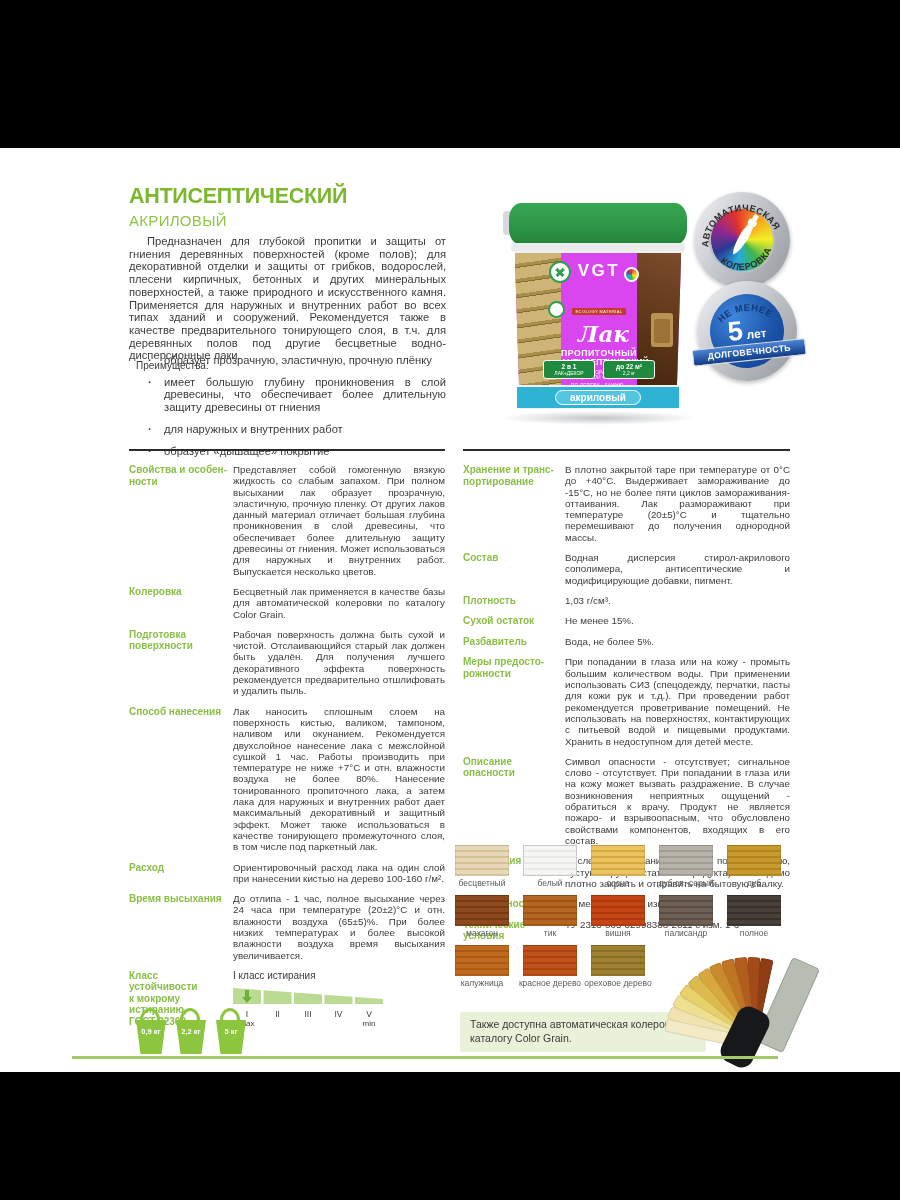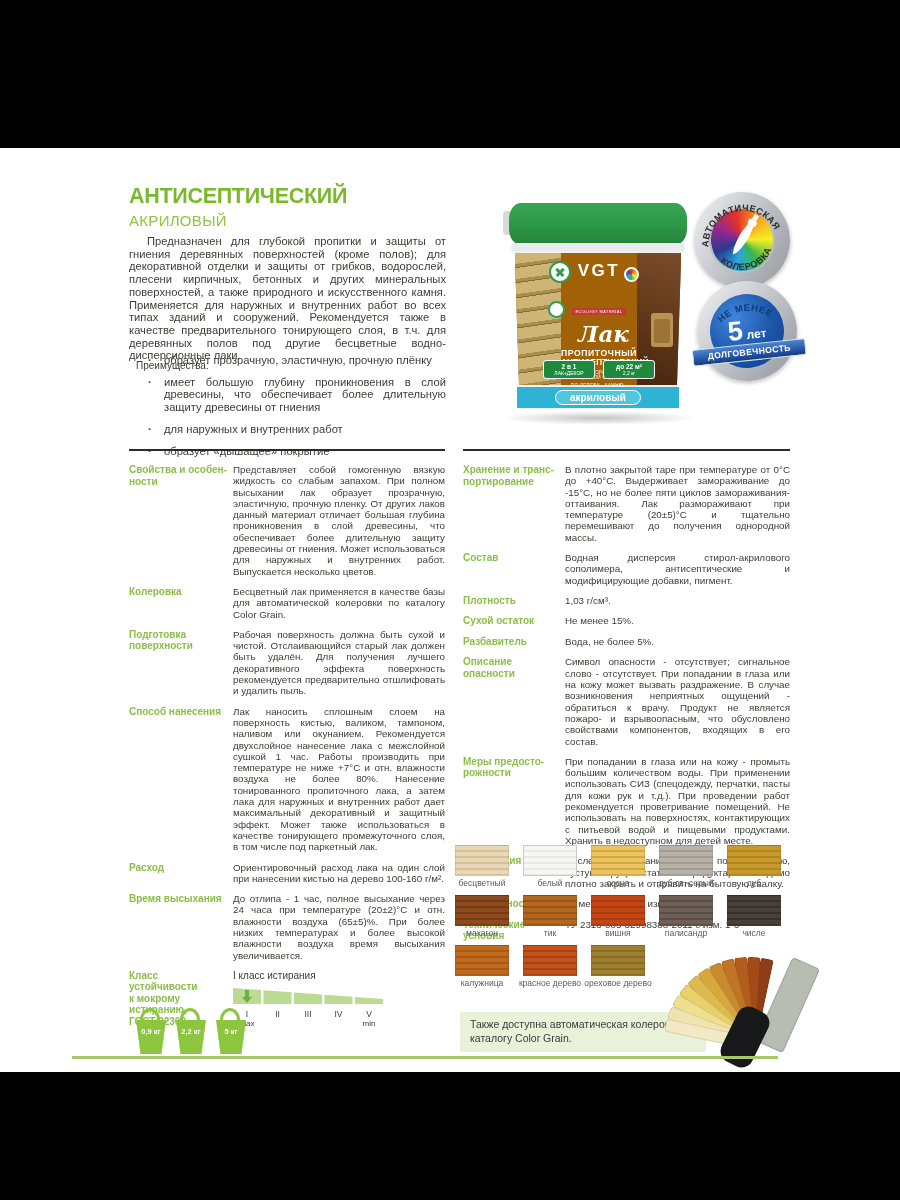--- a/index.html
+++ b/index.html
@@ -56,21 +56,21 @@
   
   .bucket{position:absolute;left:497px;top:47px;width:205px;height:235px;}
   .bucket-shadow{position:absolute;left:2px;top:216px;width:198px;height:14px;border-radius:50%;
                  background:radial-gradient(ellipse at center,rgba(120,125,130,0.45),rgba(255,255,255,0) 70%);}
   .bucket-tab{position:absolute;left:6px;top:16px;width:20px;height:24px;background:#d7dadd;border-radius:4px;}
   .bucket-lid{position:absolute;left:12px;top:8px;width:178px;height:42px;border-radius:12px/16px;
               background:linear-gradient(180deg,#36a652 0%,#2d9747 55%,#23813a 100%);}
   .bucket-rim{position:absolute;left:14px;top:48px;width:174px;height:9px;background:#e9ebed;border-radius:4px;}
   .bucket-body{position:absolute;left:16px;top:56px;width:170px;height:158px;background:#eef0f1;
                clip-path:polygon(1% 0,99% 0,96% 100%,4% 100%);}
-  .bucket-label{position:absolute;left:2px;top:2px;width:166px;height:132px;background:#a16207;overflow:hidden;}
+  .bucket-label{position:absolute;left:2px;top:2px;width:166px;height:132px;background:#d946ef;overflow:hidden;}
   .label-wood{position:absolute;left:0;top:0;width:46px;height:100%;
               background:repeating-linear-gradient(172deg,#cfb477 0 11px,#a98e4b 11px 14px,#8a6b33 14px 15px);}
   .label-photo{position:absolute;right:0;top:0;width:44px;height:100%;
                background:linear-gradient(200deg,#7a4c2b 0%,#5d3517 60%,#46270f 100%);}
   .label-chair{position:absolute;right:8px;top:60px;width:22px;height:34px;background:#c9a45e;border-radius:3px;opacity:0.85;}
   .label-chair:before{content:"";position:absolute;left:3px;top:6px;right:3px;bottom:4px;background:#a77f3c;border-radius:2px;}
   .icon-circle-brushes{position:absolute;left:34px;top:8px;width:22px;height:22px;background:#fff;border-radius:50%;border:2px solid #2f9e4f;box-sizing:border-box;}
   .icon-circle-brushes i{position:absolute;left:4px;top:8px;width:10px;height:2.5px;background:#2f9e4f;transform:rotate(45deg);}
   .icon-circle-brushes i+i{transform:rotate(-45deg);}
   .icon-circle-eco{position:absolute;left:33px;top:48px;width:17px;height:17px;background:#fff;border-radius:50%;border:2px solid #2f9e4f;box-sizing:border-box;}
@@ -304,30 +304,30 @@
         </div>
       <div class="spec-row">
           <div class="spec-label">Сухой остаток</div>
           <div class="spec-text">Не менее 15%.</div>
         </div>
       <div class="spec-row">
           <div class="spec-label">Разбавитель</div>
           <div class="spec-text">Вода, не более 5%.</div>
         </div>
       <div class="spec-row">
+          <div class="spec-label">Меры предосто-
+рожности</div>
+          <div class="spec-text">При попадании в глаза или на кожу - промыть большим количеством воды. При применении использовать СИЗ (спецодежду, перчатки, пасты для кожи рук и т.д.). При проведении работ рекомендуется проветривание помещений. Не использовать на поверхностях, контактирующих с питьевой водой и пищевыми продуктами. Хранить в недоступном для детей месте.</div>
+        </div>
+      <div class="spec-row">
           <div class="spec-label">Описание
 опасности</div>
           <div class="spec-text">Символ опасности - отсутствует; сигнальное слово - отсутствует. При попадании в глаза или на кожу может вызвать раздражение. В случае возникновения неприятных ощущений - обратиться к врачу. Продукт не является пожаро- и взрывоопасным, что обусловлено свойствами компонентов, входящих в его состав.</div>
         </div>
       <div class="spec-row">
-          <div class="spec-label">Меры предосто-
-рожности</div>
-          <div class="spec-text">При попадании в глаза или на кожу - промыть большим количеством воды. При применении использовать СИЗ (спецодежду, перчатки, пасты для кожи рук и т.д.). При проведении работ рекомендуется проветривание помещений. Не использовать на поверхностях, контактирующих с питьевой водой и пищевыми продуктами. Хранить в недоступном для детей месте.</div>
-        </div>
-      <div class="spec-row">
           <div class="spec-label">Утилизация</div>
           <div class="spec-text">После использования продукта по назначению, пустую тару (с остатками продукта) необходимо плотно закрыть и отправить на бытовую свалку.</div>
         </div>
       <div class="spec-row">
           <div class="spec-label">Срок годности</div>
           <div class="spec-text">24 месяца с даты изготовления.</div>
         </div>
       <div class="spec-row">
           <div class="spec-label">Технические
 условия</div>
@@ -366,21 +366,21 @@
     <div class="swatch" style="left:584px;top:747px;">
         <div class="swatch-chip" style="background: repeating-linear-gradient(rgb(197, 70, 21) 0px, rgb(197, 70, 21) 4px, rgb(173, 57, 15) 4px, rgb(173, 57, 15) 6px);"></div>
         <div class="swatch-name">вишня</div>
       </div>
     <div class="swatch" style="left:652px;top:747px;">
         <div class="swatch-chip" style="background: repeating-linear-gradient(rgb(110, 96, 85) 0px, rgb(110, 96, 85) 4px, rgb(90, 76, 66) 4px, rgb(90, 76, 66) 6px);"></div>
         <div class="swatch-name">палисандр</div>
       </div>
     <div class="swatch" style="left:720px;top:747px;">
         <div class="swatch-chip" style="background: repeating-linear-gradient(rgb(73, 64, 58) 0px, rgb(73, 64, 58) 4px, rgb(56, 48, 43) 4px, rgb(56, 48, 43) 6px);"></div>
-        <div class="swatch-name">числе</div>
+        <div class="swatch-name">полное</div>
       </div>
     <div class="swatch" style="left:448px;top:797px;">
         <div class="swatch-chip" style="background: repeating-linear-gradient(rgb(192, 106, 30) 0px, rgb(192, 106, 30) 4px, rgb(170, 89, 22) 4px, rgb(170, 89, 22) 6px);"></div>
         <div class="swatch-name">калужница</div>
       </div>
     <div class="swatch" style="left:516px;top:797px;">
         <div class="swatch-chip" style="background: repeating-linear-gradient(rgb(193, 83, 26) 0px, rgb(193, 83, 26) 4px, rgb(170, 67, 18) 4px, rgb(170, 67, 18) 6px);"></div>
         <div class="swatch-name">красное дерево</div>
       </div>
     <div class="swatch" style="left:584px;top:797px;">

